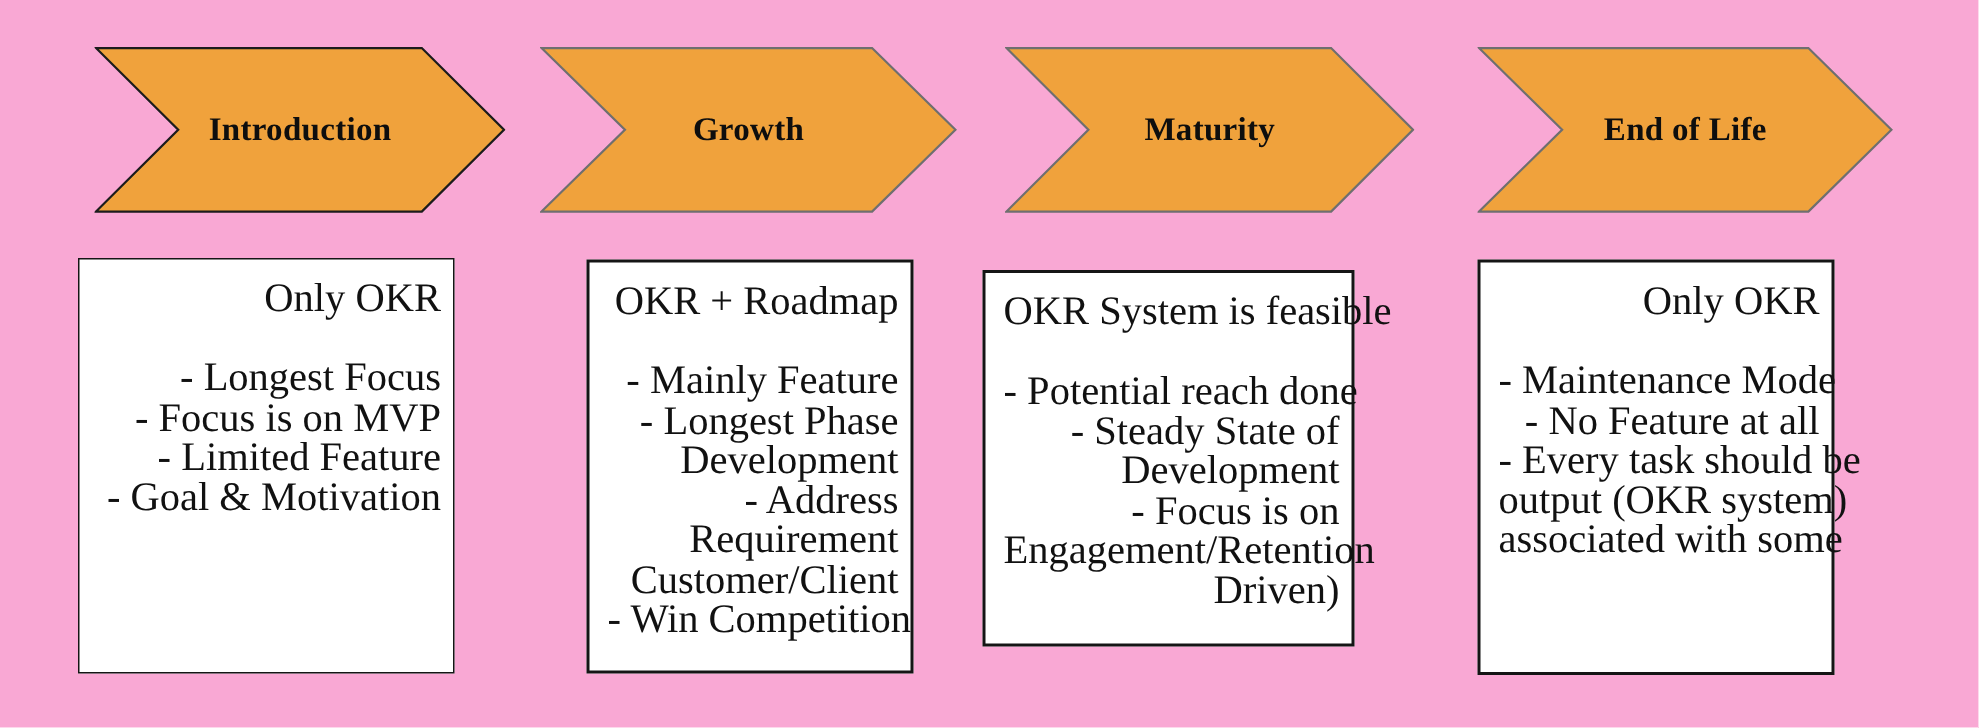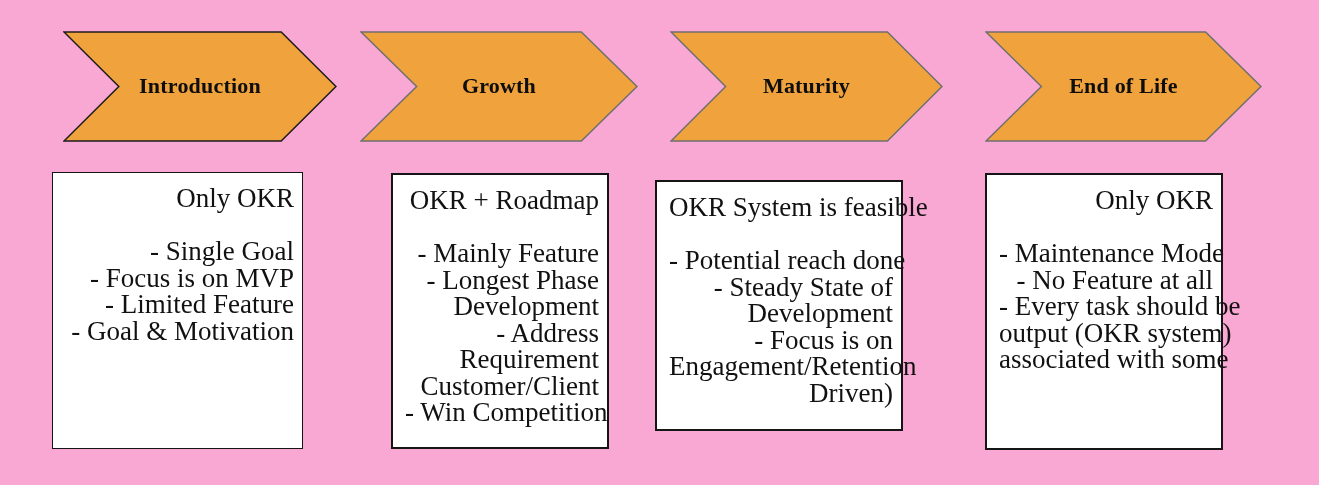--- a/index.html
+++ b/index.html
@@ -73,21 +73,21 @@
       <div class="stage stage-0">
         <div class="chevron">
           <svg viewBox="0 0 275 111" preserveAspectRatio="none">
             <polygon points="1,1 219,1 274,55.5 219,110 1,110 56,55.5" fill="#F0A23C" stroke="#1c1c1c" stroke-width="1.5" vector-effect="non-scaling-stroke"></polygon>
           </svg>
           <div class="chevron-label">Introduction</div>
         </div>
         <div class="detail-box">
           <div class="box-line">Only OKR</div>
           <div class="box-line"></div>
-          <div class="box-line">- Single Goal</div>
+          <div class="box-line">- Longest Focus</div>
           <div class="box-line">- Focus is on MVP</div>
           <div class="box-line">- Limited Feature</div>
           <div class="box-line">- Goal &amp; Motivation</div>
         </div>
       </div>
       <div class="stage stage-1">
         <div class="chevron">
           <svg viewBox="0 0 275 111" preserveAspectRatio="none">
             <polygon points="1,1 219,1 274,55.5 219,110 1,110 56,55.5" fill="#F0A23C" stroke="#6f6f6f" stroke-width="1.5" vector-effect="non-scaling-stroke"></polygon>
           </svg>

